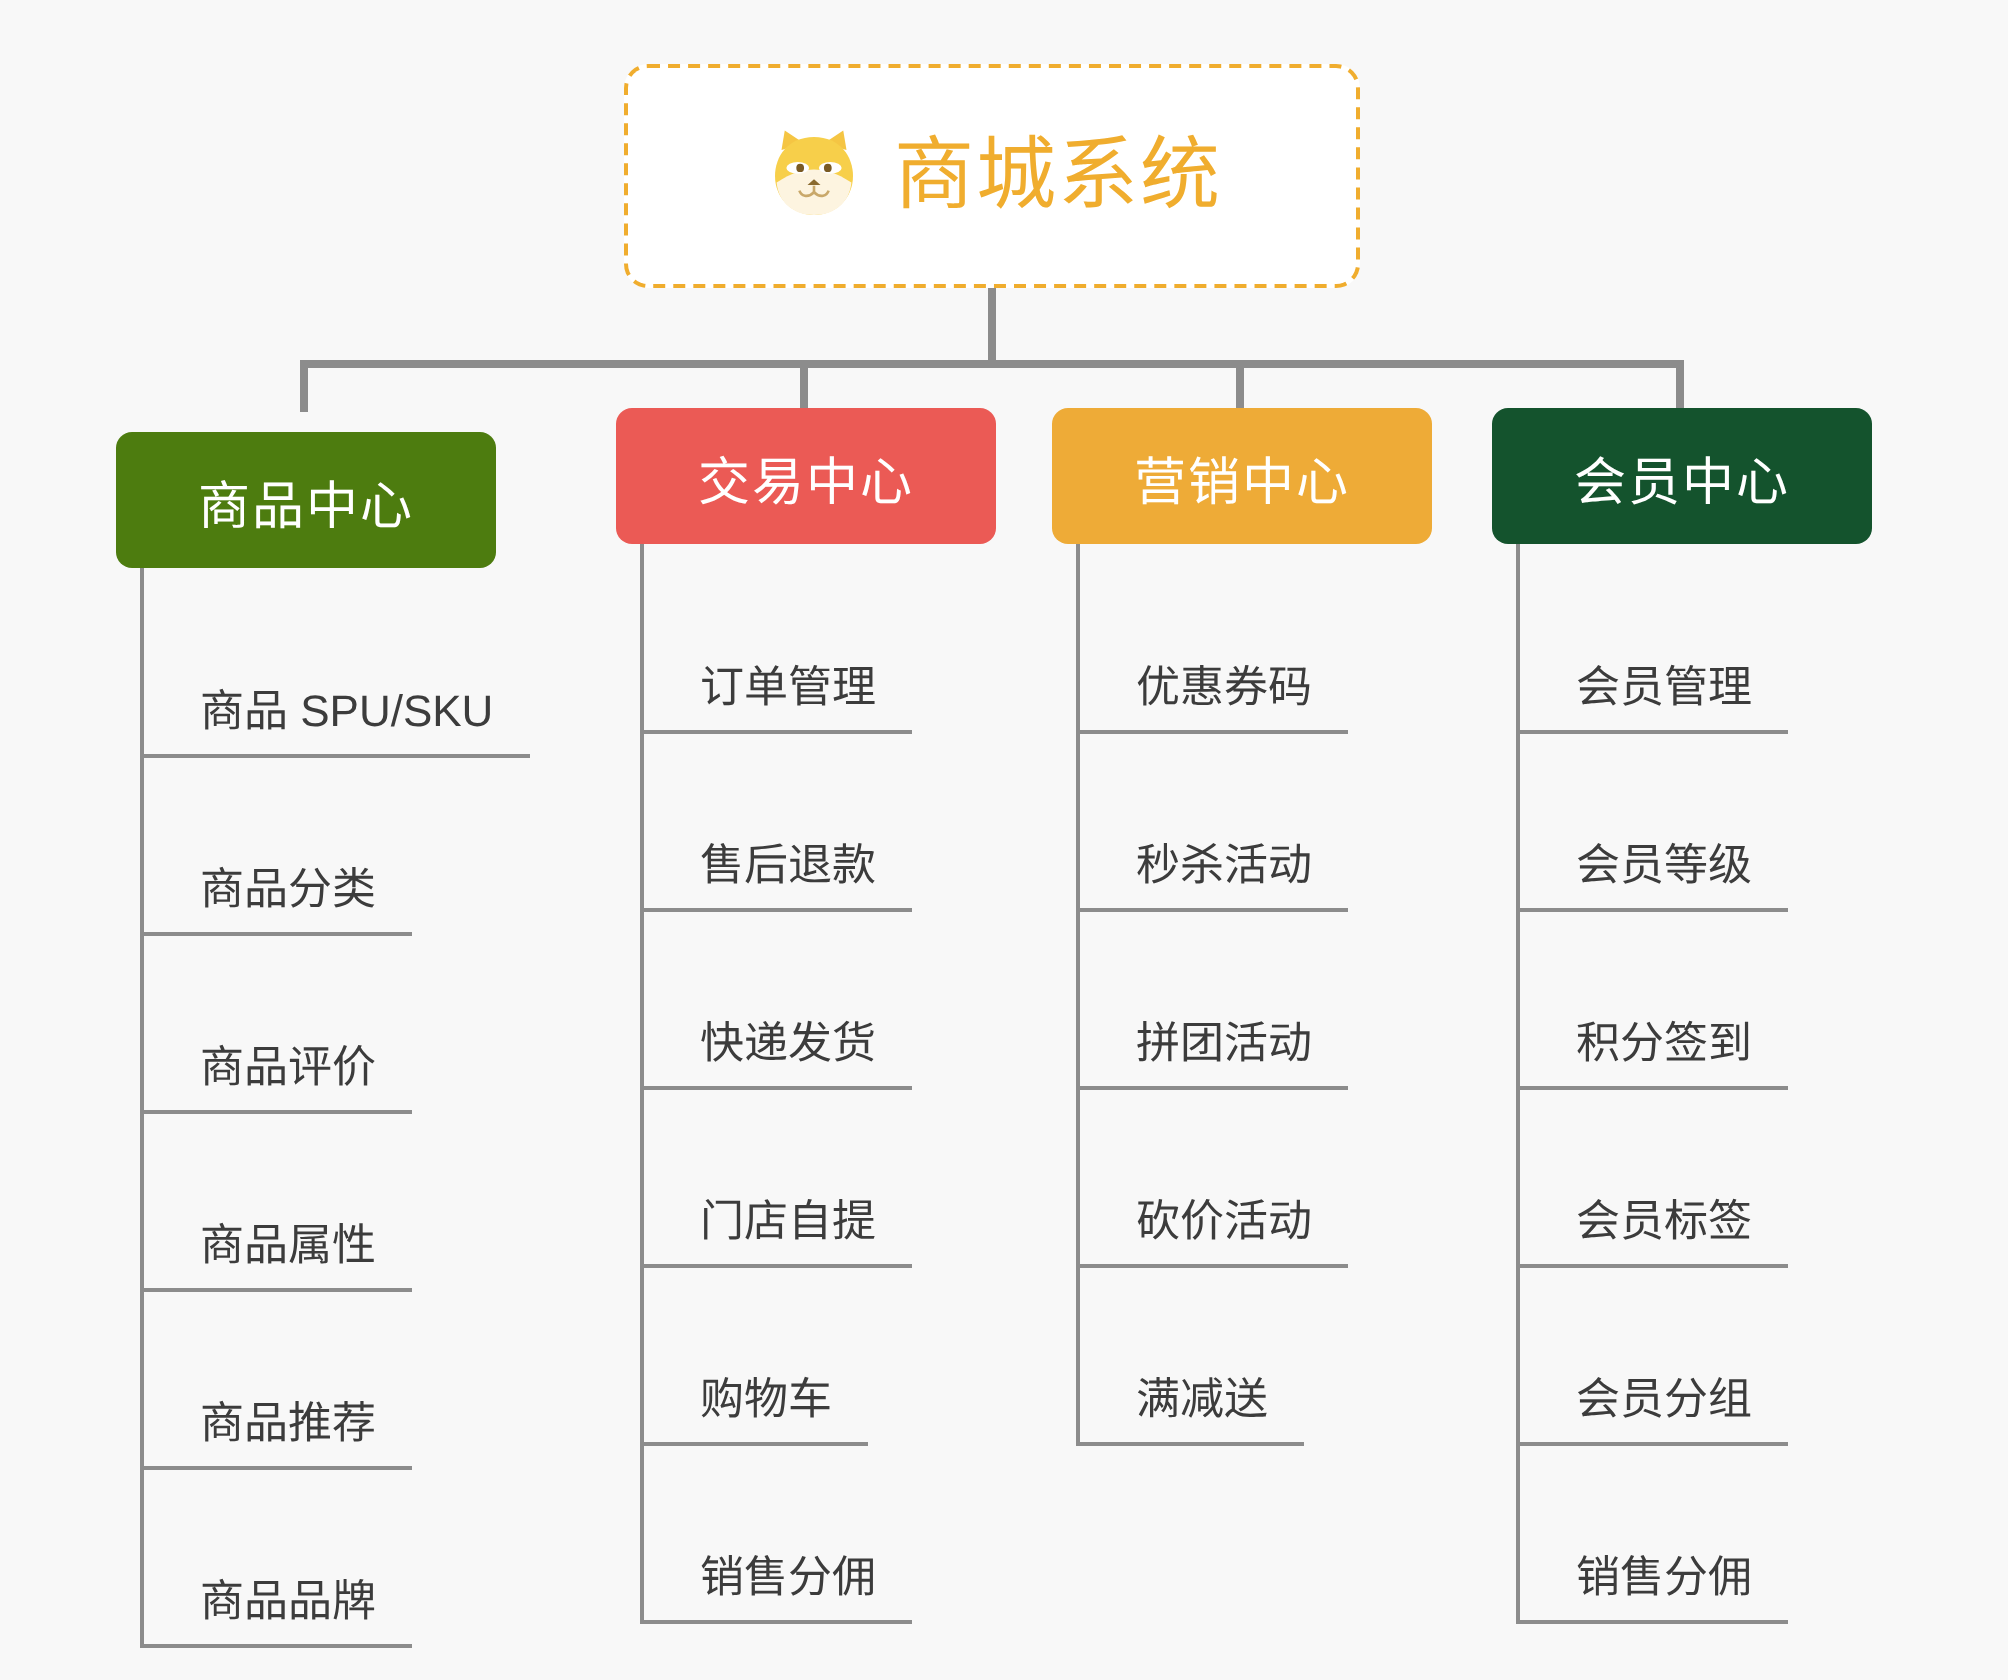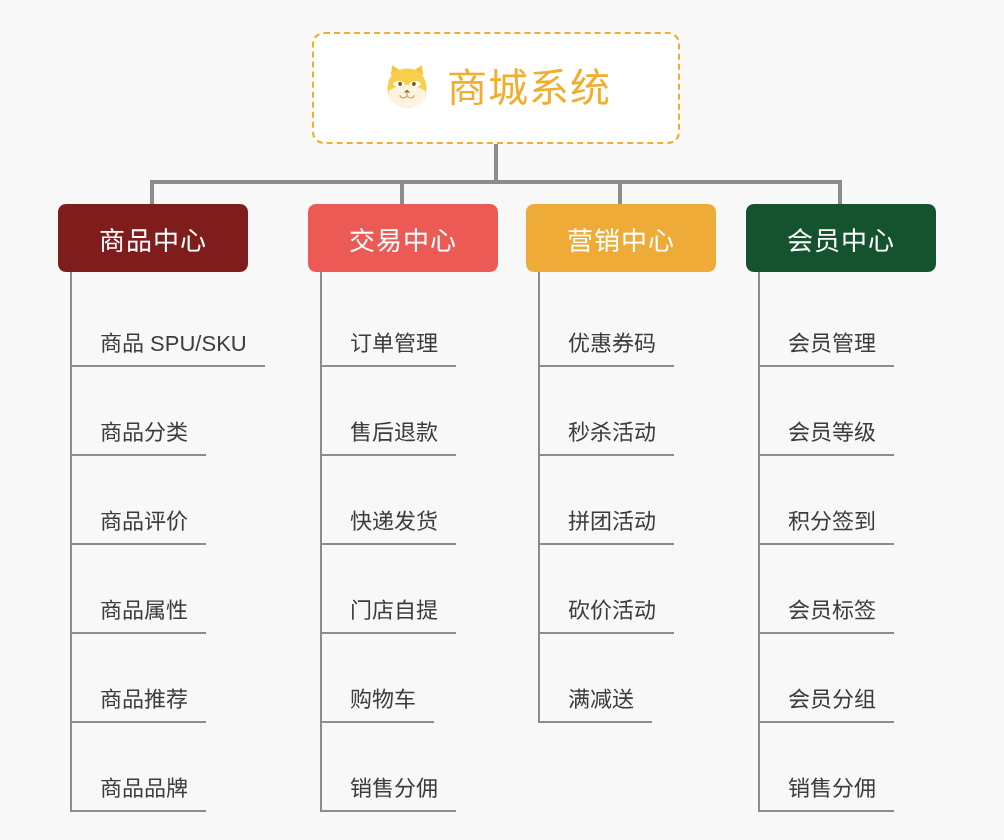--- a/index.html
+++ b/index.html
@@ -138,21 +138,21 @@
   <div class="line v" style="left: 494px; top: 144px; height: 38px; background: rgb(140, 140, 140);"></div>
 
   <div class="line h" style="left: 150px; top: 180px; width: 692px; background: rgb(140, 140, 140);"></div>
 
   <div class="line v" style="left: 150px; top: 180px; height: 26px; background: rgb(140, 140, 140);"></div>
   <div class="line v" style="left: 400px; top: 180px; height: 26px; background: rgb(140, 140, 140);"></div>
   <div class="line v" style="left: 618px; top: 180px; height: 26px; background: rgb(140, 140, 140);"></div>
   <div class="line v" style="left: 838px; top: 180px; height: 26px; background: rgb(140, 140, 140);"></div>
 
   <div class="column" style="left:58px;">
-    <div class="cat-box" style="background: #7f1d1d;">商品中心</div>
+    <div class="cat-box" style="background: #4d7c0f; margin-top: 12px;">商品中心</div>
     <div class="leaf-list" style="border-left-color: rgb(140, 140, 140); text-align: center;">
       <div class="leaf-item">
           <span class="leaf-underline" style="border-bottom-color: rgb(140, 140, 140);">商品 SPU/SKU</span>
         </div>
       <div class="leaf-item">
           <span class="leaf-underline" style="border-bottom-color: rgb(140, 140, 140);">商品分类</span>
         </div>
       <div class="leaf-item">
           <span class="leaf-underline" style="border-bottom-color: rgb(140, 140, 140);">商品评价</span>
         </div>

